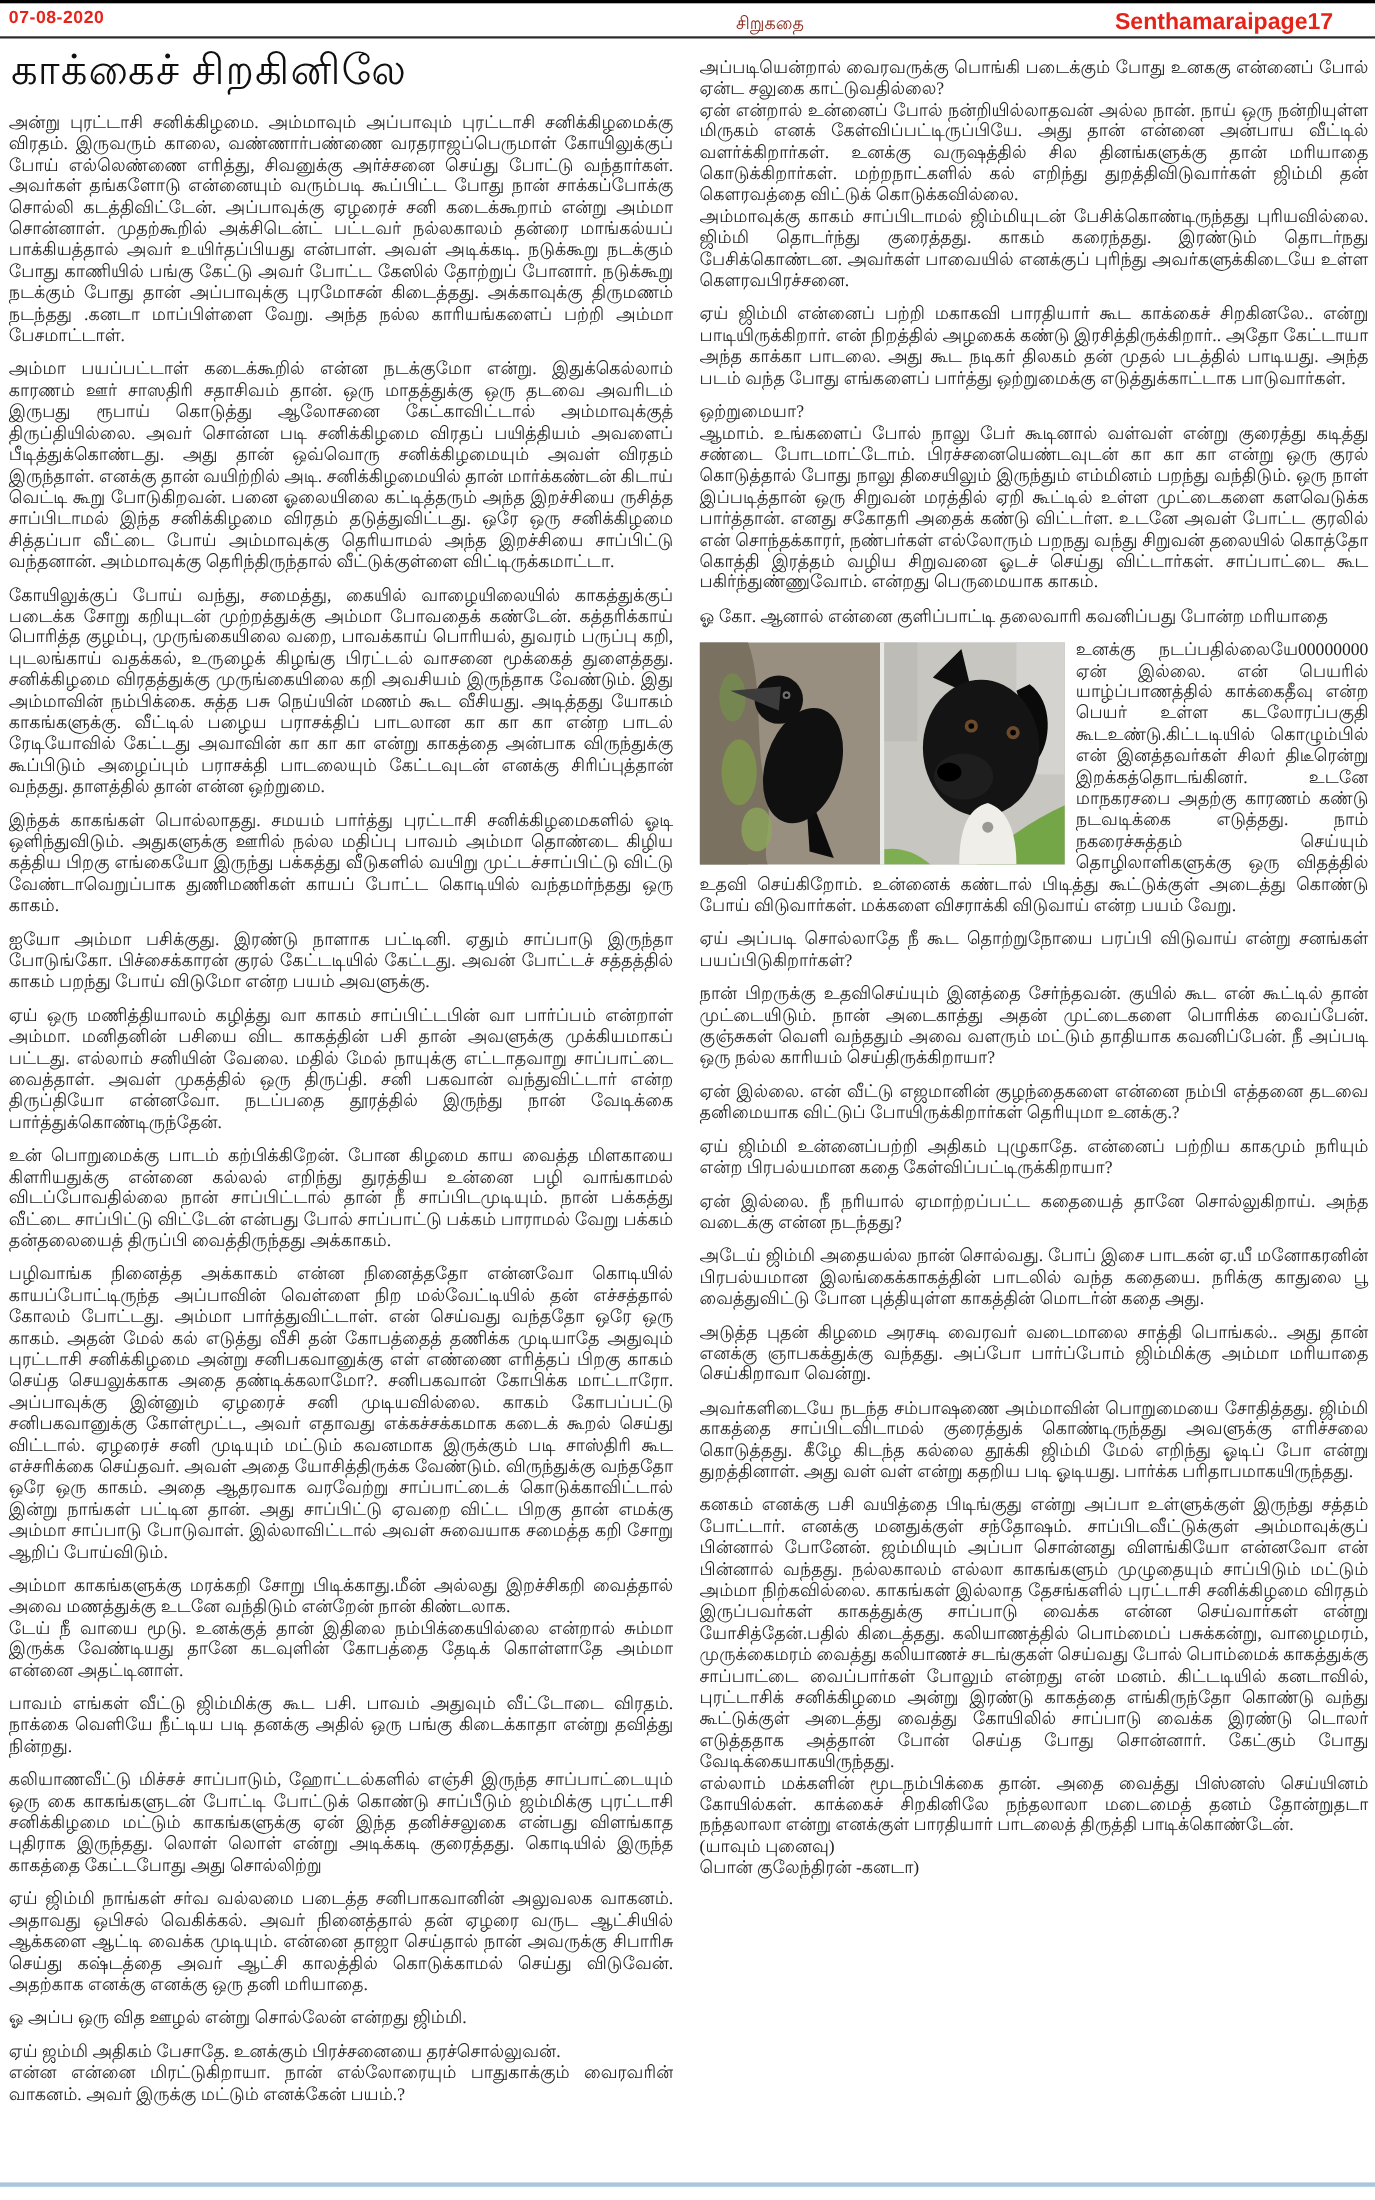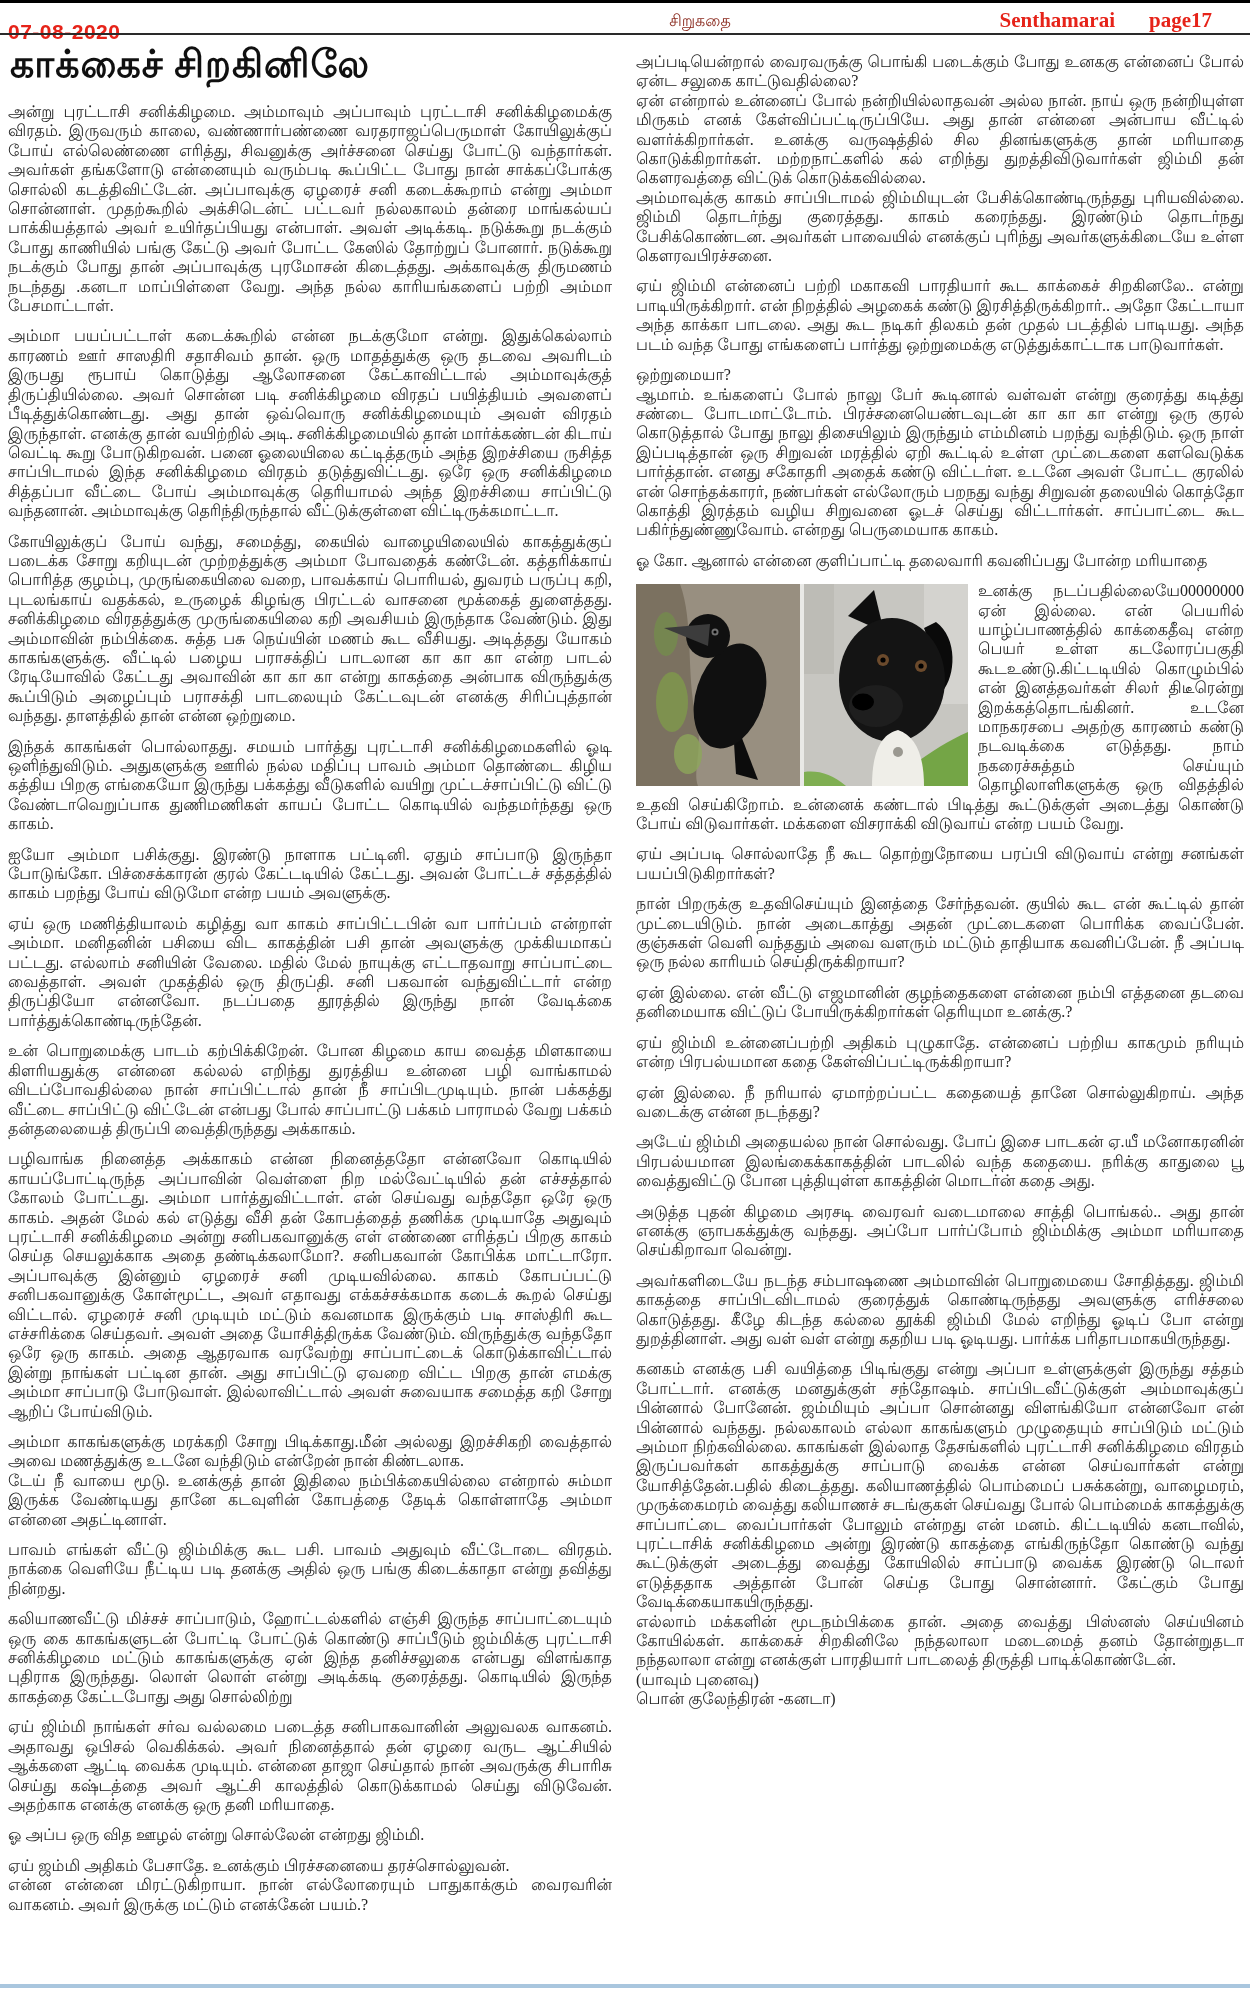--- a/index.html
+++ b/index.html
@@ -1,26 +1,26 @@
 <!DOCTYPE html>
 <html><head>
 <meta charset="utf-8">
 <style>
   html,body{margin:0;padding:0;background:#ffffff;}
   #page{position:relative;width:1250px;height:2000px;background:#ffffff;overflow:hidden;
         font-family:"Liberation Serif","DejaVu Serif",serif;color:#222;}
   .rule-top{position:absolute;left:0;top:0;width:1250px;height:3px;background:#000;}
   .header{position:absolute;left:0;top:3px;width:1250px;height:31px;}
-  .hdr-date{position:absolute;left:8px;top:17px;font-family:"Liberation Sans","DejaVu Sans",sans-serif;
-        font-weight:bold;font-size:21px;letter-spacing:.5px;}
+  .hdr-date{position:absolute;left:8px;top:5px;font-family:"Liberation Sans","DejaVu Sans",sans-serif;
+        font-weight:bold;font-size:16px;letter-spacing:.5px;}
   .hdr-section{position:absolute;left:56%;top:9px;transform:translateX(-50%);font-size:16px;}
-  .hdr-right{position:absolute;right:38px;top:5px;display:flex;gap:34px;
-        font-family:Liberation Serif, serif;font-weight:bold;font-size:21px;}
+  .hdr-right{position:absolute;right:38px;top:5px;display:flex;
+        font-family:Liberation Sans, sans-serif;font-weight:bold;font-size:21px;}
   .rule-header{position:absolute;left:0;top:33px;width:1250px;height:2px;background:#2a2a2a;}
-  .story-title{position:absolute;left:10px;top:42px;font-size:38px;font-weight:bold;color:#101010;
+  .story-title{position:absolute;left:10px;top:42px;font-size:38px;font-weight:normal;color:#101010;
         letter-spacing:1px;}
   .col{position:absolute;overflow:hidden;font-size:16px;line-height:19.4px;text-align:justify;}
   .col-left{left:8px;top:102px;width:604px;height:1878px;}
   .col-right{left:636px;top:52px;width:608px;height:1926px;}
   .para{margin:0 0 11px 0;white-space:pre-line;text-align:justify;}
   .photo-float{float:left;width:332px;height:202px;margin:3px 10px 4px 0;background:#c9c8c3;}
   .photo-float svg{display:block;}
   .rule-bottom{position:absolute;left:0;top:1984px;width:1250px;height:4px;background:#a9c6de;}
 </style>
 </head>

